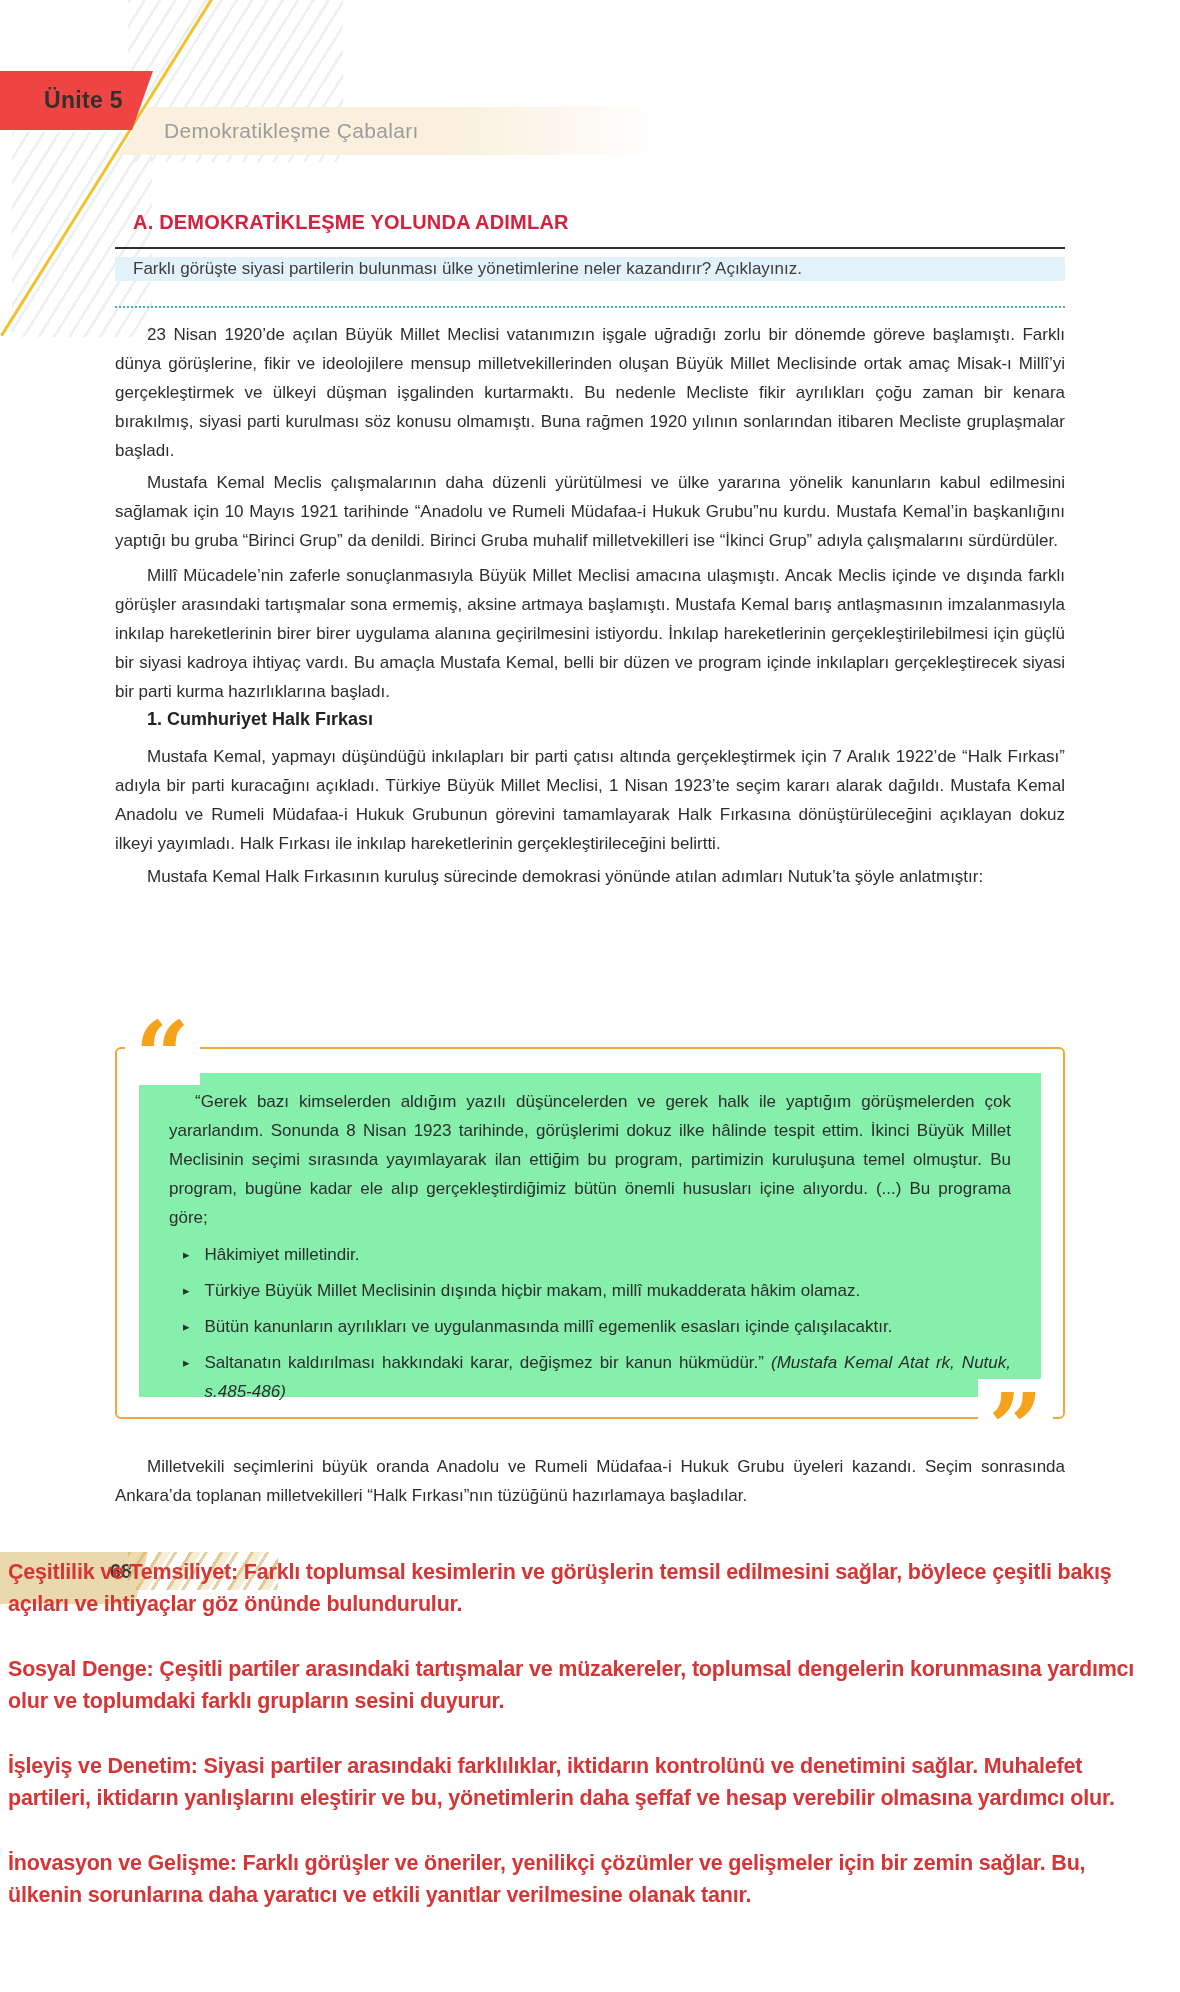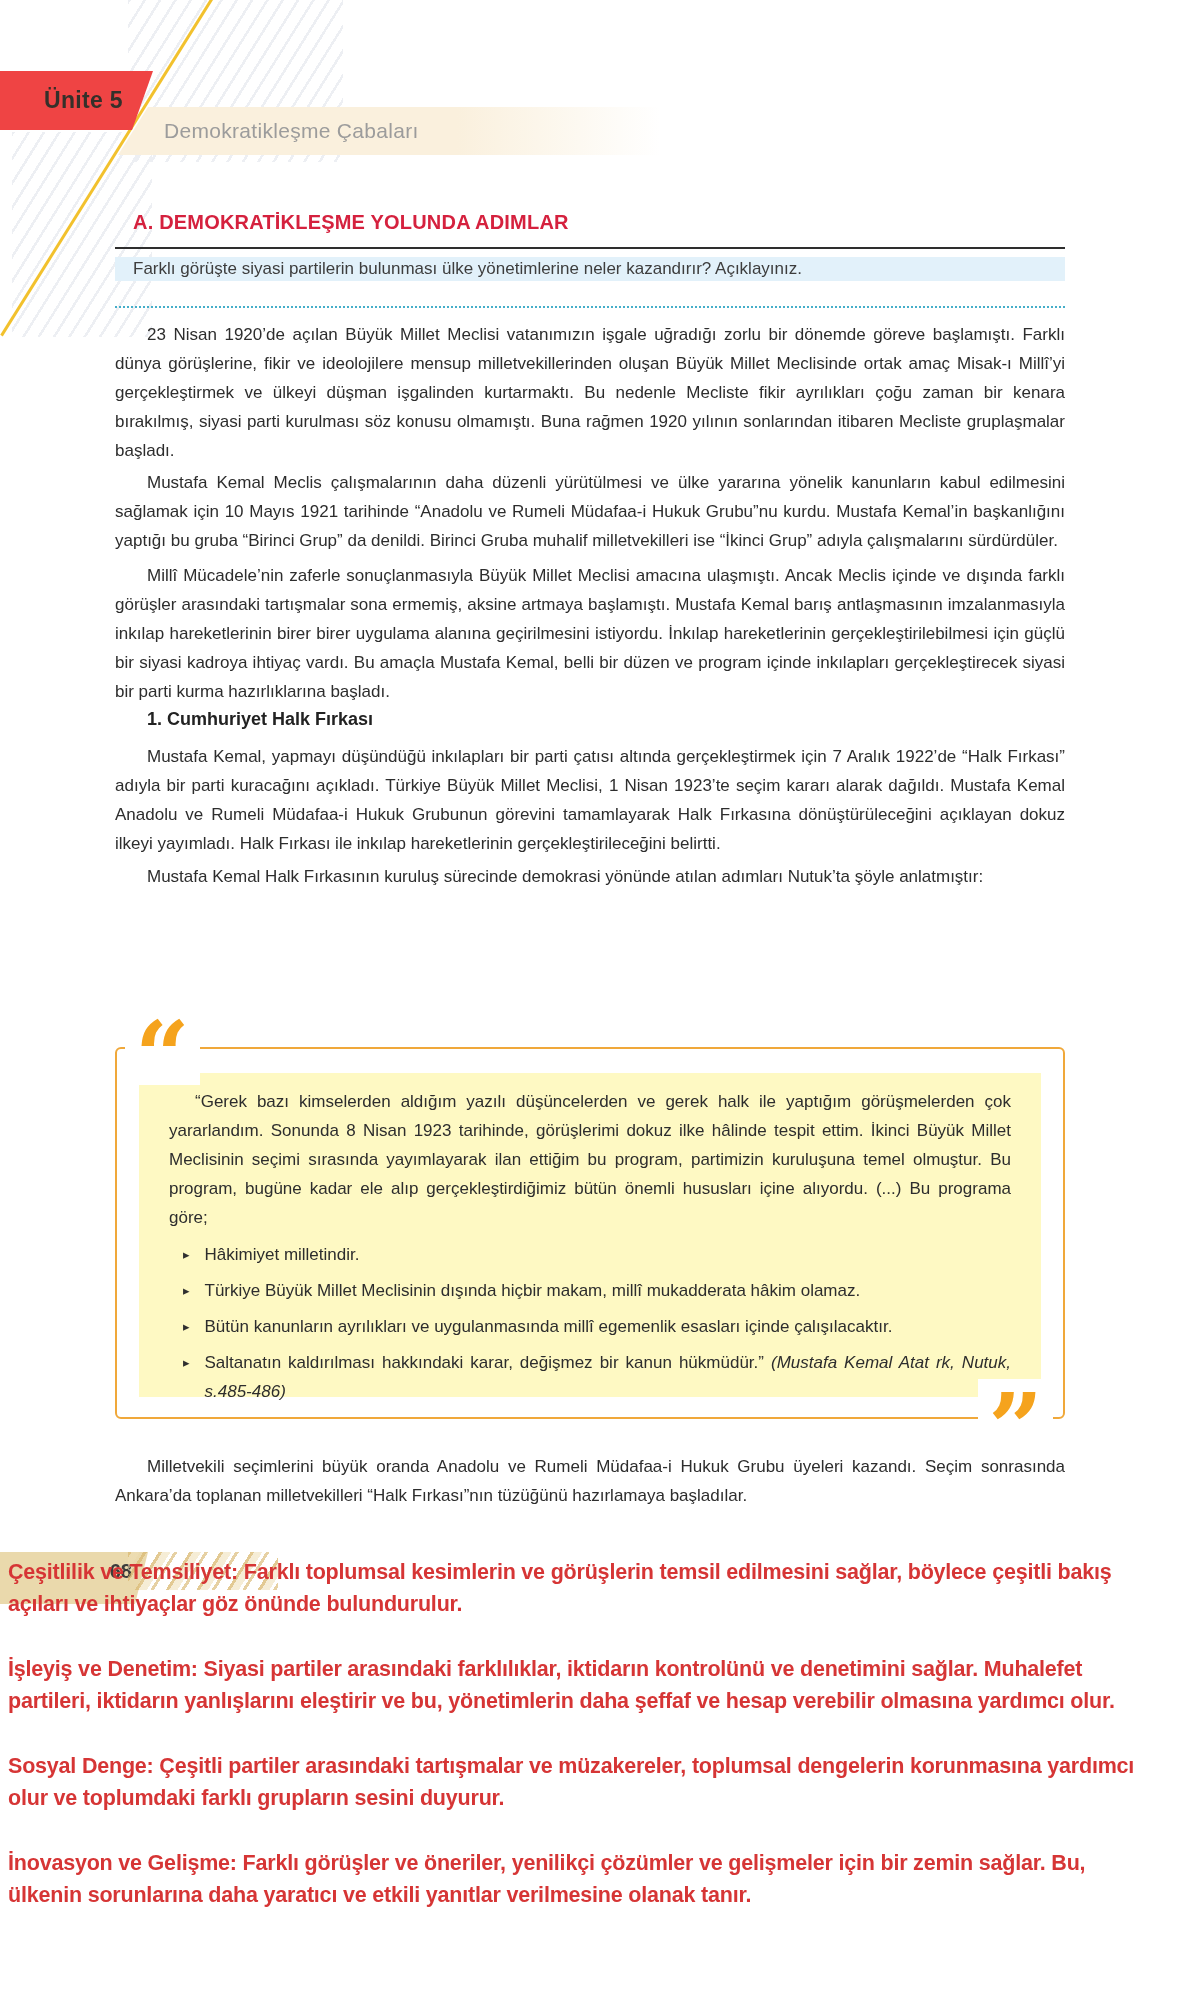--- a/index.html
+++ b/index.html
@@ -86,21 +86,21 @@
   .q-glyph{
     position:absolute;background:#ffffff;color:#f5a31d;
     font-family:"DejaVu Serif",serif;font-weight:700;
     font-size:95px;line-height:100px;overflow:hidden;
     z-index:3;padding:0 10px;
   }
   .q-open{top:-42px;left:8px;height:78px;}
   .q-close{bottom:-44px;right:10px;height:82px;}
   .q-inner{
     position:absolute;left:22px;right:22px;top:24px;bottom:20px;
-    background:#fef9c3;padding:14px 30px 8px;box-sizing:border-box;
+    background:#86efac;padding:14px 30px 8px;box-sizing:border-box;
   }
   .q-inner .intro{
     margin:0;font-size:17px;line-height:29px;text-align:justify;
     text-indent:26px;color:#2d2d2d;
   }
   .q-list{list-style:none;margin:8px 0 0 0;padding:0 0 0 14px;}
   .q-list li{display:flex;gap:15px;margin-bottom:7px;font-size:17px;line-height:29px;}
   .q-list .marker{flex:0 0 auto;font-size:13px;line-height:29px;color:#2f2f2f;}
   .q-list .btxt{text-align:justify;}
   .q-list em{font-style:italic;}
@@ -192,16 +192,16 @@
 
 <p class="p6">Milletvekili seçimlerini büyük oranda Anadolu ve Rumeli Müdafaa-i Hukuk Grubu üyeleri kazandı. Seçim sonrasında Ankara’da toplanan milletvekilleri “Halk Fırkası”nın tüzüğünü hazırlamaya başladılar.</p>
 
 <div class="footer-box">
   <span class="num">68</span>
 </div>
 <div class="footer-stripes"></div>
 
 <div class="answers">
   <p class="ans">Çeşitlilik ve Temsiliyet: Farklı toplumsal kesimlerin ve görüşlerin temsil edilmesini sağlar, böylece çeşitli bakış açıları ve ihtiyaçlar göz önünde bulundurulur.</p>
+  <p class="ans">Sosyal Denge: Çeşitli partiler arasındaki tartışmalar ve müzakereler, toplumsal dengelerin korunmasına yardımcı olur ve toplumdaki farklı grupların sesini duyurur.</p>
   <p class="ans">İşleyiş ve Denetim: Siyasi partiler arasındaki farklılıklar, iktidarın kontrolünü ve denetimini sağlar. Muhalefet partileri, iktidarın yanlışlarını eleştirir ve bu, yönetimlerin daha şeffaf ve hesap verebilir olmasına yardımcı olur.</p>
-  <p class="ans">Sosyal Denge: Çeşitli partiler arasındaki tartışmalar ve müzakereler, toplumsal dengelerin korunmasına yardımcı olur ve toplumdaki farklı grupların sesini duyurur.</p>
   <p class="ans">İnovasyon ve Gelişme: Farklı görüşler ve öneriler, yenilikçi çözümler ve gelişmeler için bir zemin sağlar. Bu, ülkenin sorunlarına daha yaratıcı ve etkili yanıtlar verilmesine olanak tanır.</p>
 </div>
 
 </body></html>

